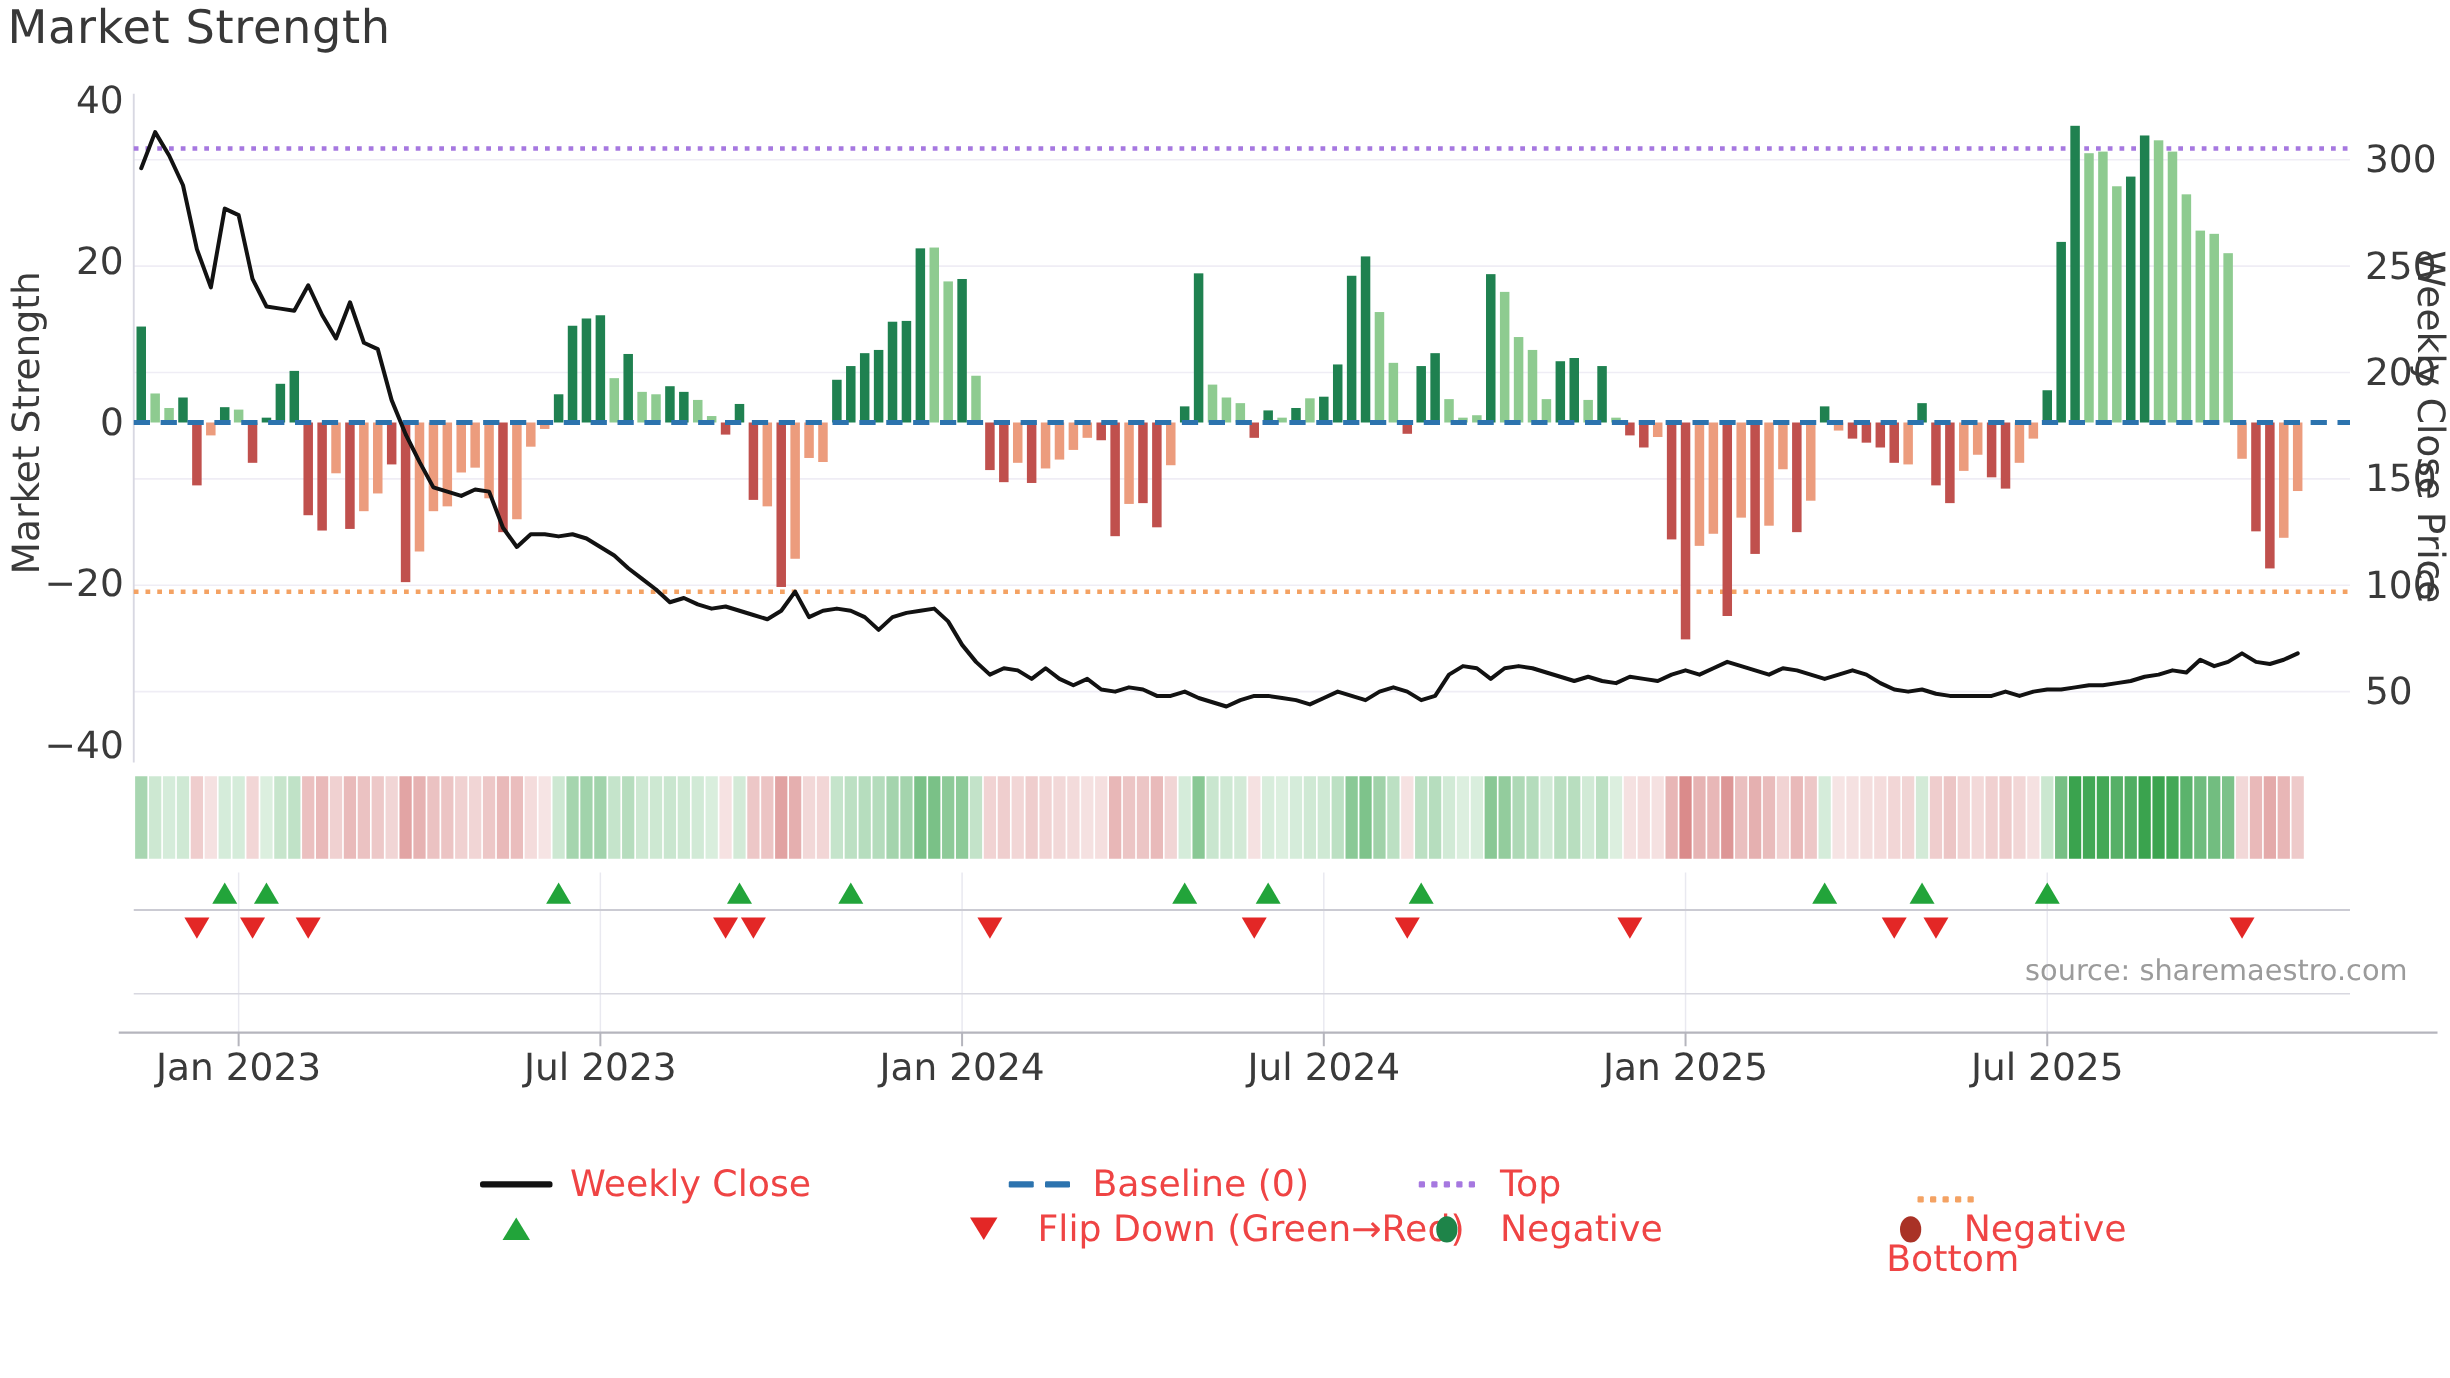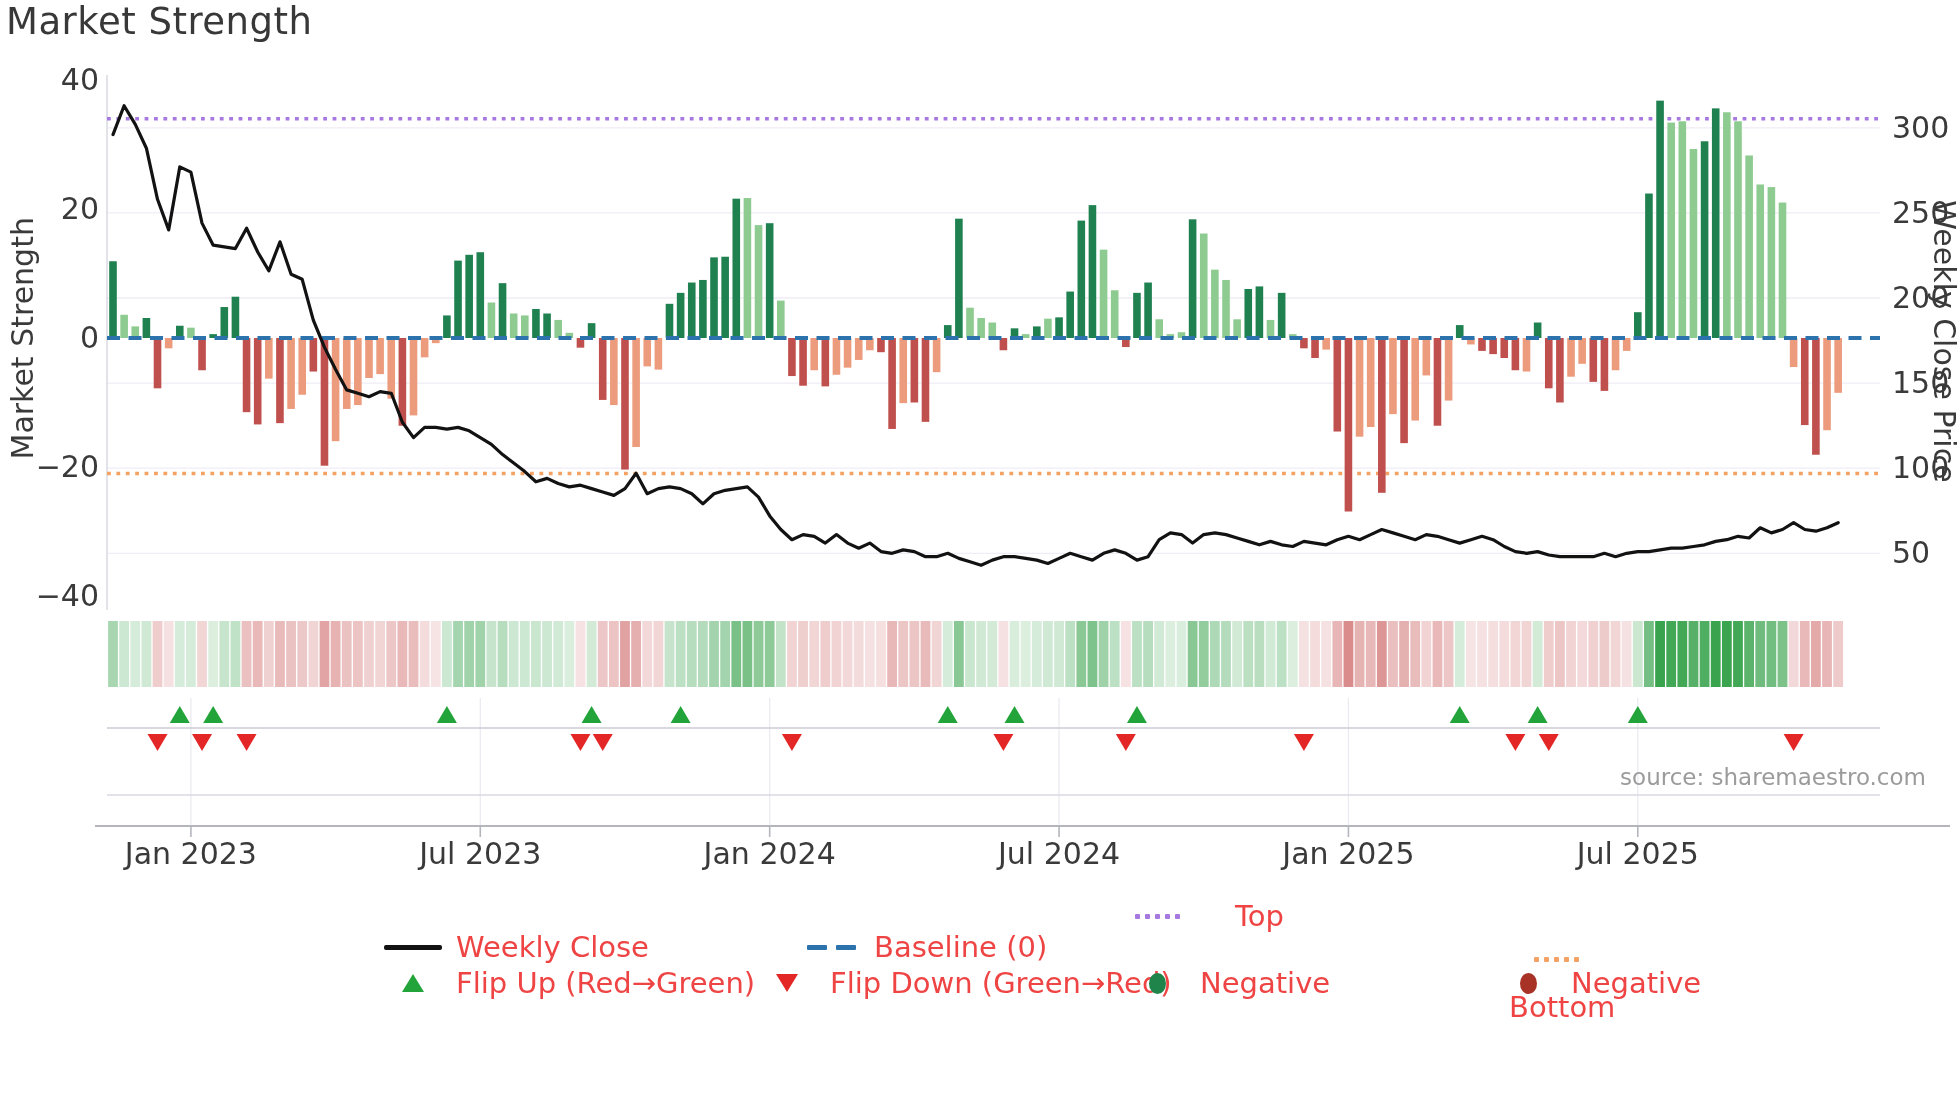--- a/index.html
+++ b/index.html
@@ -421,21 +421,21 @@
       </div>
       <div class="legend-item" style="left: 800px; top: 928px;">
         <span class="sw">
           <span class="sw-dashes">
             <i style="background: rgb(44, 115, 174);"></i>
             <i style="background: rgb(44, 115, 174);"></i>
           </span>
         </span>
         <span class="legend-label">Baseline (0)</span>
       </div>
-      <div class="legend-item" style="left: 1126px; top: 897px; gap: 35px;">
+      <div class="legend-item" style="left: 1126px; top: 928px;">
         <span class="sw">
           <span class="sw-dots">
             <i style="background: rgb(166, 120, 224);"></i>
             <i style="background: rgb(166, 120, 224);"></i>
             <i style="background: rgb(166, 120, 224);"></i>
             <i style="background: rgb(166, 120, 224);"></i>
             <i style="background: rgb(166, 120, 224);"></i>
           </span>
         </span>
         <span class="legend-label">Top</span>
@@ -449,21 +449,20 @@
             <i style="background: rgb(244, 162, 99);"></i>
             <i style="background: rgb(244, 162, 99);"></i>
           </span>
         </span>
         <span class="legend-label">Bottom</span>
       </div>
       <div class="legend-item" style="left: 382px; top: 964px;">
         <span class="sw">
           <span class="sw-tri-up" style="border-bottom: 18px solid rgb(34, 164, 58);"></span>
         </span>
-        <span class="legend-label">Flip Up (Red→Green)</span>
       </div>
       <div class="legend-item" style="left: 756px; top: 964px;">
         <span class="sw">
           <span class="sw-tri-down" style="border-top: 18px solid rgb(227, 39, 38);"></span>
         </span>
         <span class="legend-label">Flip Down (Green→Red)</span>
       </div>
       <div class="legend-item" style="left: 1126px; top: 964px;">
         <span class="sw">
           <span class="sw-ellipse" style="background: rgb(30, 132, 73);"></span>

